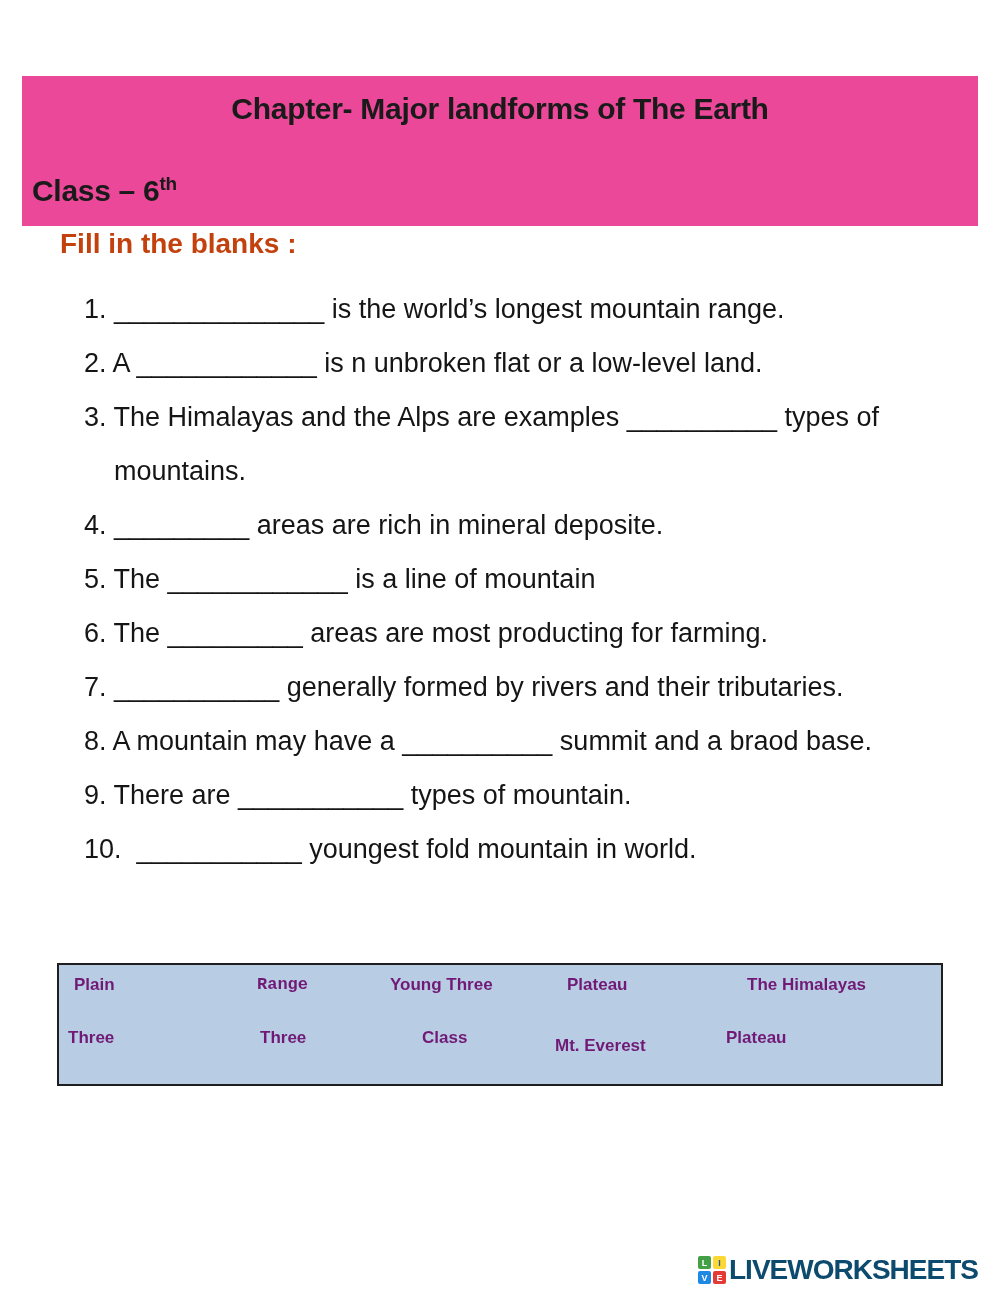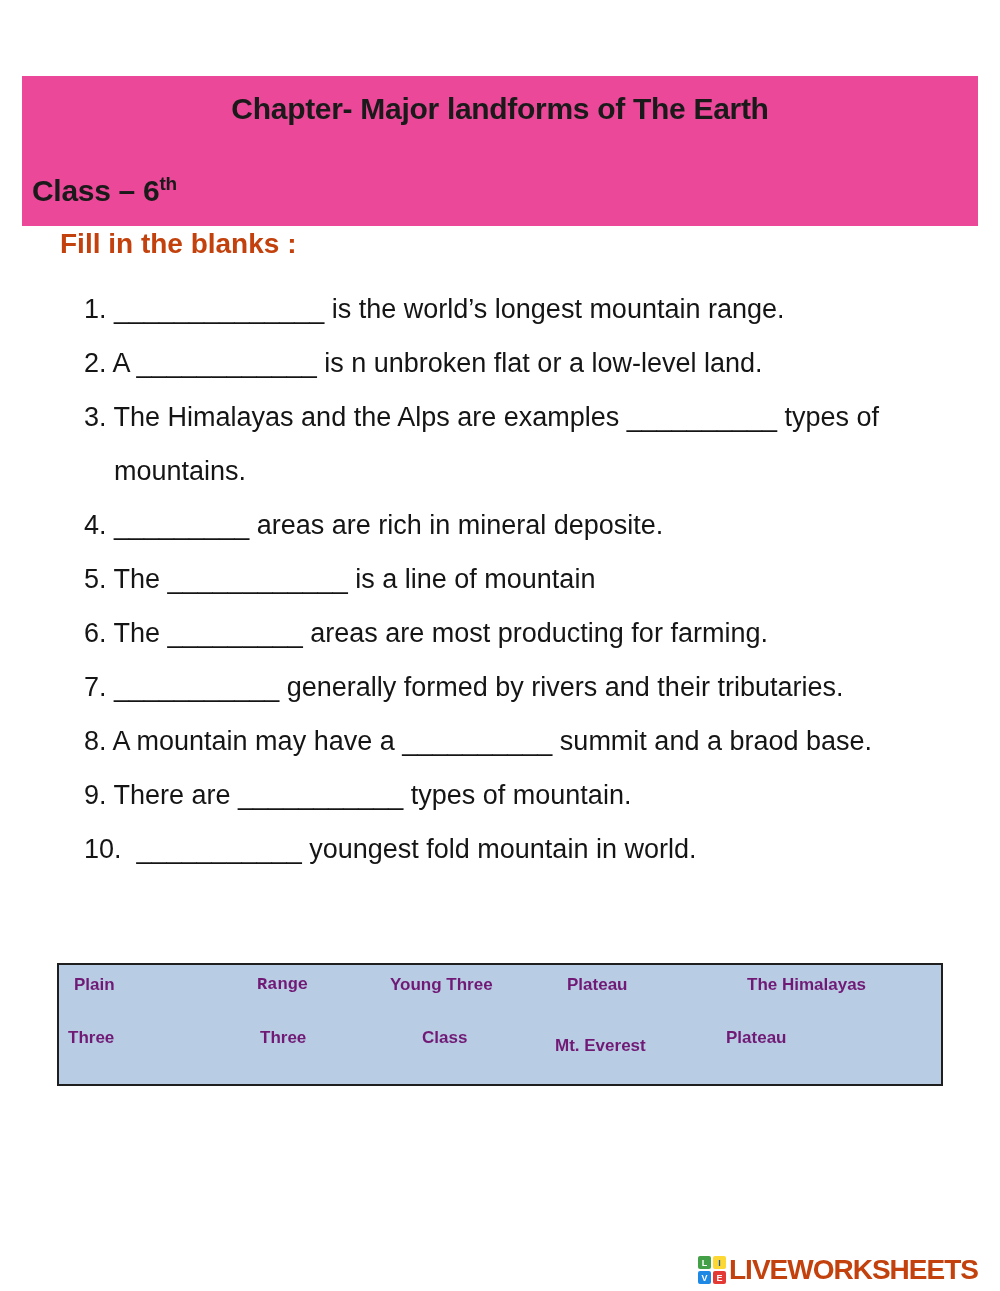--- a/index.html
+++ b/index.html
@@ -191,16 +191,16 @@
     <span class="wb-r2 wb-plateau2">Plateau</span>
   </div>
 
   <div class="brand">
     <div class="brand-icon">
       <b class="sq-l">L</b>
       <b class="sq-i">I</b>
       <b class="sq-v">V</b>
       <b class="sq-e">E</b>
     </div>
-    <div class="brand-text" style="color: #c2410c;">LIVEWORKSHEETS</div>
+    <div class="brand-text" style="color: #0c4a6e;">LIVEWORKSHEETS</div>
   </div>
 
 </div>
 
 </body></html>

